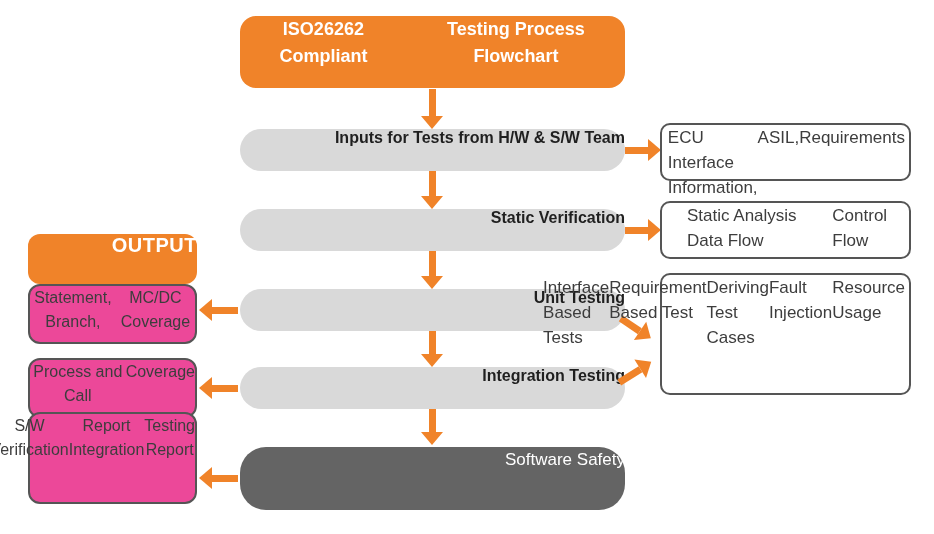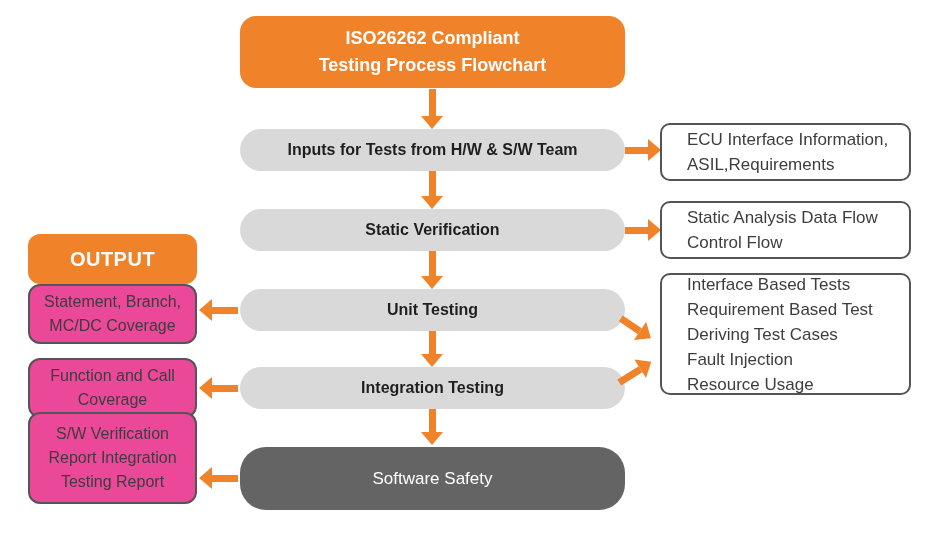--- a/index.html
+++ b/index.html
@@ -13,21 +13,21 @@
   *{margin:0;padding:0;box-sizing:border-box;}
   html,body{background:#ffffff;}
   body{font-family:"Liberation Sans", sans-serif;}
   .canvas{
     position:relative;
     width:934px;height:534px;
     background:#ffffff;
     overflow:hidden;
   }
   
-  .box{position:absolute;display:flex;flex-direction:column;justify-content:center;}
+  .box{position:absolute;display:flex;flex-direction:row;justify-content:flex-end;}
   .title-box{
     left:240px;top:16px;width:385px;height:72px;
     background:var(--orange);border-radius:16px;
     color:#fff;font-weight:bold;font-size:18px;line-height:27px;
     text-align:center;
   }
   .pill{
     left:240px;width:385px;height:42px;
     background:var(--pill-gray);border-radius:21px;
     color:var(--text-dark);font-weight:bold;font-size:16px;
@@ -178,21 +178,21 @@
     <div>Statement, Branch,</div>
     <div>MC/DC Coverage</div>
   </div>
 
   <div class="arr arr-left" style="left:199px;top:377px;width:39px">
     <div class="stem"></div>
     <div class="head"></div>
   </div>
 
   <div class="box out-box" style="top:358px;height:60px">
-    <div>Function and Call</div>
+    <div>Process and Call</div>
     <div>Coverage</div>
   </div>
 
   <div class="arr arr-left" style="left:199px;top:467px;width:39px">
     <div class="stem"></div>
     <div class="head"></div>
   </div>
 
   <div class="box out-box" style="top:412px;height:92px">
     <div>S/W Verification</div>

